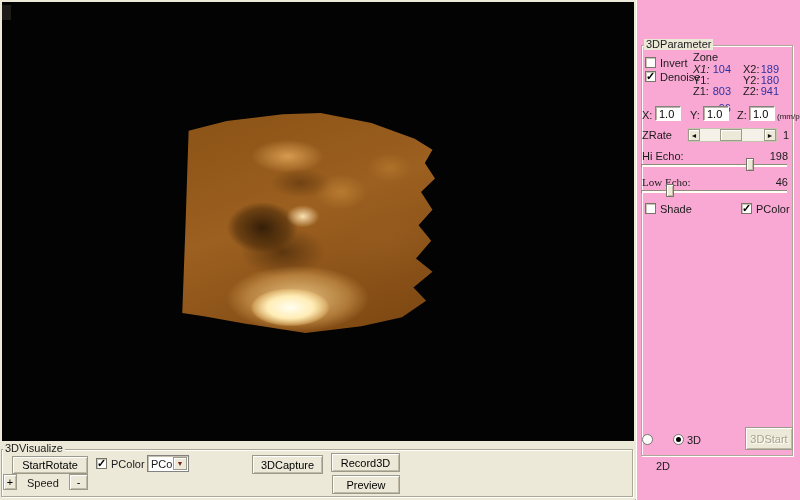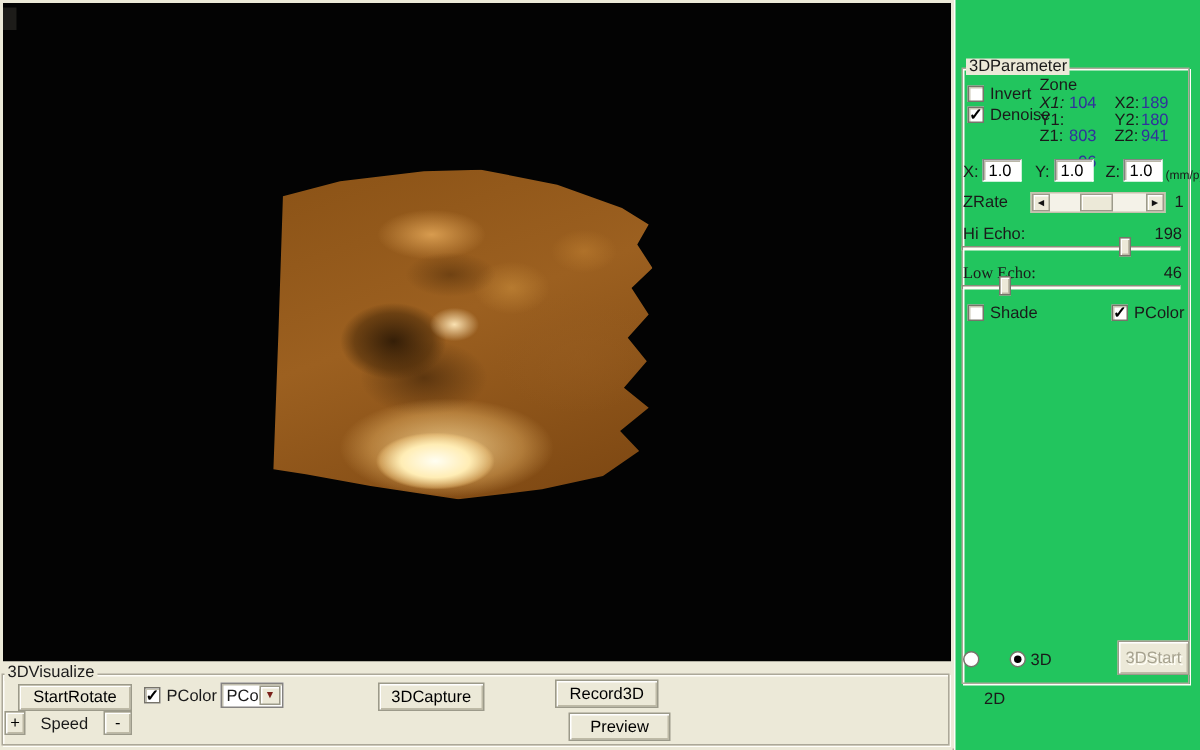--- a/index.html
+++ b/index.html
@@ -70,21 +70,21 @@
   
   .combo { position:absolute; height:17px; background:#fff; border:1px solid #848280;
            box-shadow: inset 1px 1px 0 #c2bfae; }
   .combo-text { position:absolute; left:3px; top:2px; }
   .combo-btn { position:absolute; right:1px; top:1px; width:14px; height:13px; display:flex;
                align-items:center; justify-content:center; background:#ece9d8;
                border:1px solid #9c9a8a; box-shadow: inset 1px 1px 0 #fff;
                font-size:7px; color:#7a201a; }
 
   .right-panel { position:absolute; left:636px; top:0; width:164px; height:500px;
-                 background:#22c55e; border-left:1px solid #fffef9; }
+                 background:#f9a8d4; border-left:1px solid #fffef9; }
   .bottom-bar { position:absolute; left:0; top:441px; width:635px; height:59px; background:#ece9d8; }
 </style>
 </head>
 <body>
 
 <div class="window">
 
   <div class="viewer">
     <div class="corner-artifact"></div>
     <div class="us-render"></div>
@@ -173,17 +173,17 @@
 
     <span class="cb on" style="left:96px; top:17px;"></span>
     <span class="lbl" style="left:111px; top:18px;">PColor</span>
 
     <div class="combo" style="left:147px; top:14px; width:42px;">
       <span class="combo-text">PColor</span>
       <span class="combo-btn">▼</span>
     </div>
 
     <div class="btn" style="left:252px; top:14px; width:71px; height:19px;">3DCapture</div>
-    <div class="btn" style="left:331px; top:12px; width:69px; height:19px;margin-left:39px;">Record3D</div>
-    <div class="btn" style="left:332px; top:34px; width:68px; height:19px;margin-left:47px;">Preview</div>
+    <div class="btn" style="left:331px; top:12px; width:69px; height:19px;">Record3D</div>
+    <div class="btn" style="left:332px; top:34px; width:68px; height:19px;">Preview</div>
   </div>
 
 </div>
 
 </body></html>

